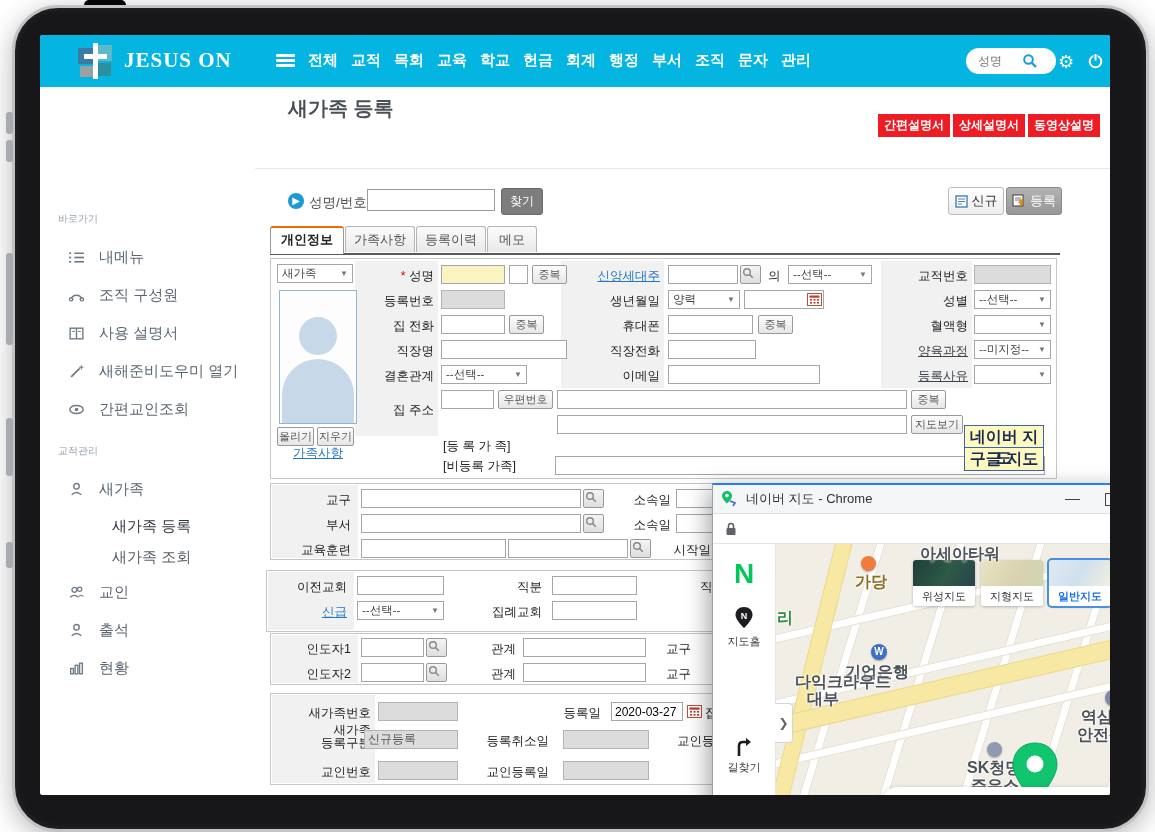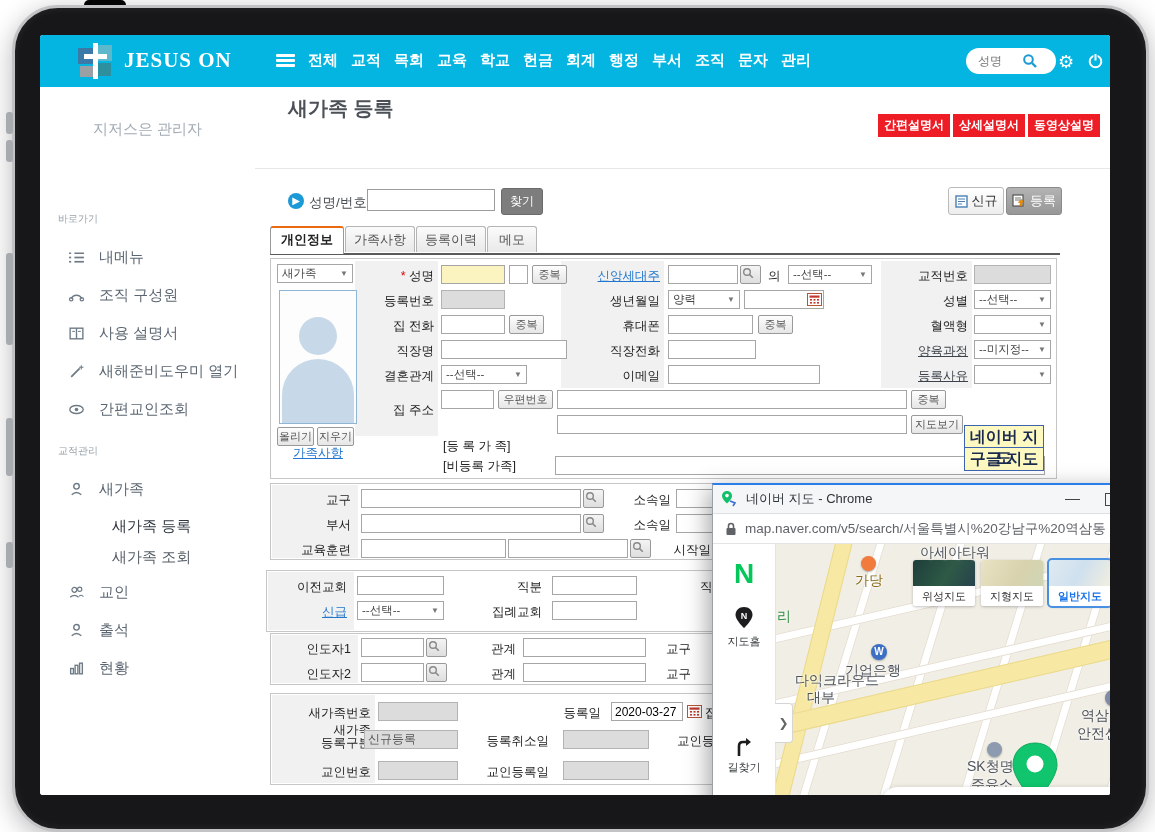--- a/index.html
+++ b/index.html
@@ -72,21 +72,21 @@
   .mw-url{position:absolute;left:0;top:29px;width:100%;height:30px;background:#fff;border-bottom:1px solid #e4e4e4;display:flex;align-items:center;gap:8px;padding-left:12px;box-sizing:border-box;}
   .mw-url .u{font-size:13.5px;color:#5f6368;white-space:nowrap;}
   .mw-side{position:absolute;left:0;top:59px;width:62px;bottom:0;background:#fff;border-right:1px solid #e4e4e4;z-index:4;}
   .mw-nav{position:absolute;left:0;width:62px;text-align:center;color:#3c4043;font-size:11px;cursor:pointer;}
   .mw-srch{position:absolute;left:0;top:113px;width:62px;height:66px;background:#1c77f2;color:#fff;text-align:center;font-size:12px;cursor:pointer;}
   .chev{position:absolute;left:62px;top:218px;width:17px;height:38px;background:#fff;border:1px solid #d5d5d5;border-left:none;border-radius:0 4px 4px 0;color:#666;font-size:12px;text-align:center;line-height:38px;z-index:4;cursor:pointer;}
   .maparea{position:absolute;left:62px;top:59px;right:0;bottom:0;background:#f1eee5;overflow:hidden;}
   .rv{position:absolute;width:7px;height:560px;background:#fff;border-left:1px solid #e5ded1;border-right:1px solid #e5ded1;transform:rotate(17deg);}
   .rh{position:absolute;width:600px;height:7px;background:#fff;border-top:1px solid #e5ded1;border-bottom:1px solid #e5ded1;transform:rotate(-13deg);}
   .ry{position:absolute;background:#f7e9a3;border:1px solid #ead98f;}
-  .mlabel{position:absolute;font-size:14px;color:#4c525a;font-weight:normal;text-shadow:0 0 3px #fff,0 0 3px #fff;white-space:nowrap;}
+  .mlabel{position:absolute;font-size:16px;color:#4c525a;font-weight:bold;text-shadow:0 0 3px #fff,0 0 3px #fff;white-space:nowrap;}
   .mdot{position:absolute;border-radius:50%;box-shadow:0 1px 2px rgba(0,0,0,.3);}
   .mtype{position:absolute;width:62px;cursor:pointer;box-shadow:0 1px 3px rgba(0,0,0,.25);border-radius:3px;overflow:hidden;background:#fff;}
   .mtype .thumb{height:26px;}
   .mtype .cap{height:20px;line-height:20px;text-align:center;font-size:11px;color:#333;background:#fff;}
   .mtype.on{outline:2px solid #4a90e2;}
   .mtype.on .cap{color:#1a73e8;font-weight:bold;}
   .tooltip{position:absolute;left:106px;top:243px;width:296px;height:34px;background:#fff;border-radius:17px;box-shadow:0 2px 6px rgba(0,0,0,.25);font-size:14.5px;color:#222;text-align:center;line-height:34px;white-space:nowrap;z-index:3;}
   .pin{position:absolute;left:233px;top:197px;z-index:2;}
 </style>
 </head>
@@ -141,21 +141,20 @@
       </div>
       <div class="abs hicon" style="left:1018px;font-size:18px;">⚙</div>
       <svg class="abs" style="left:1047px;top:17px;" width="17" height="17" viewBox="0 0 17 17">
         <circle cx="8.5" cy="9.5" r="5.8" fill="none" stroke="#fff" stroke-width="2"></circle>
         <line x1="8.5" y1="1" x2="8.5" y2="8" stroke="#03b5e0" stroke-width="4"></line>
         <line x1="8.5" y1="2" x2="8.5" y2="8.5" stroke="#fff" stroke-width="2"></line>
       </svg>
     </div>
 
     <div class="abs sidebar">
-      <div class="abs sb-admin">지저스은 관리자</div>
       <div class="abs sb-sec" style="top:125px;">바로가기</div>
 
       <div class="abs sb-item" style="top:161px;">
         <svg width="17" height="17" viewBox="0 0 16 16">
             <g stroke="#6e7a85" stroke-width="1.6">
               <line x1="1" y1="4" x2="3" y2="4"></line>
               <line x1="6" y1="4" x2="15" y2="4"></line>
               <line x1="1" y1="8" x2="3" y2="8"></line>
               <line x1="6" y1="8" x2="15" y2="8"></line>
               <line x1="1" y1="12" x2="3" y2="12"></line>
@@ -509,21 +508,20 @@
           </svg>
         <span class="t">네이버 지도 - Chrome</span>
         <span class="mw-ctl" style="left:352px;">—</span>
         <span class="mw-ctl" style="left:392px;width:11px;height:11px;border:1.5px solid #444;top:8px;"></span>
       </div>
       <div class="mw-url">
         <svg width="12" height="14" viewBox="0 0 12 14">
             <rect x="1.5" y="6" width="9" height="7" rx="1" fill="#5f6368"></rect>
             <path d="M3.5 6 V4 A2.5 2.5 0 0 1 8.5 4 V6" fill="none" stroke="#5f6368" stroke-width="1.6"></path>
           </svg>
-        <span class="u">map.naver.com/v5/search/서울특별시%20강남구%20역삼동</span>
       </div>
 
       <div class="mw-side">
         <div class="mw-nav" style="top:14px;font-size:28px;font-weight:bold;color:#03c75a;">N</div>
         <div class="mw-nav" style="top:62px;">
           <svg width="22" height="26" viewBox="0 0 22 26">
               <path d="M11 1 C6 1 2.5 4.5 2.5 9 C2.5 14 11 22 11 22 C11 22 19.5 14 19.5 9 C19.5 4.5 16 1 11 1 Z" fill="#1d1d1f"></path>
               <text x="11" y="12.5" text-anchor="middle" font-size="9" font-weight="bold" fill="#fff">N</text>
             </svg>
           <div>지도홈</div>

